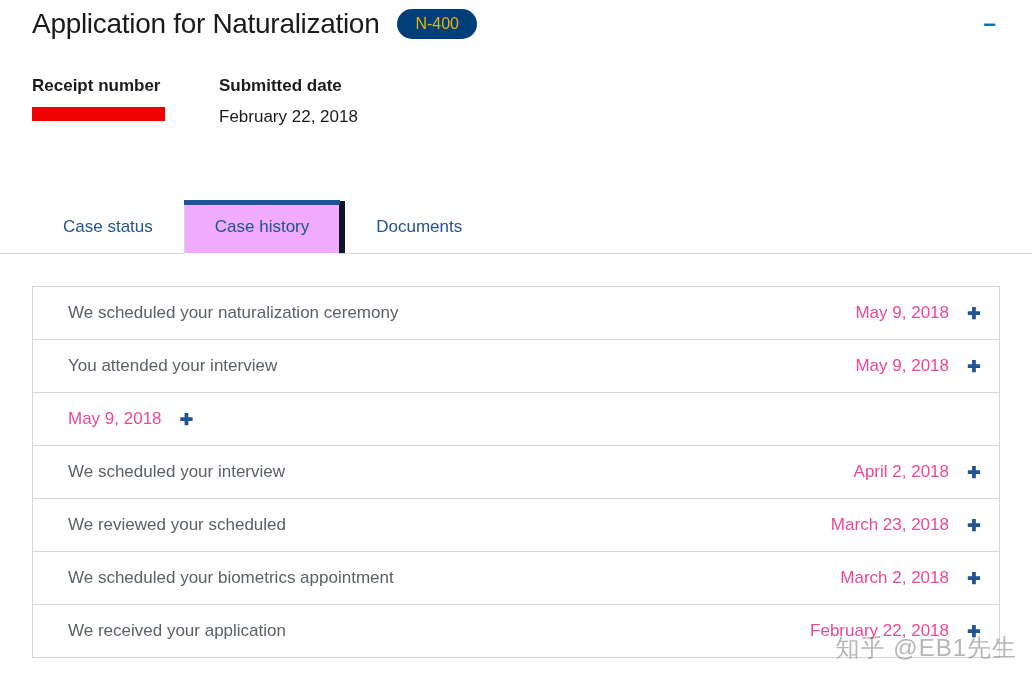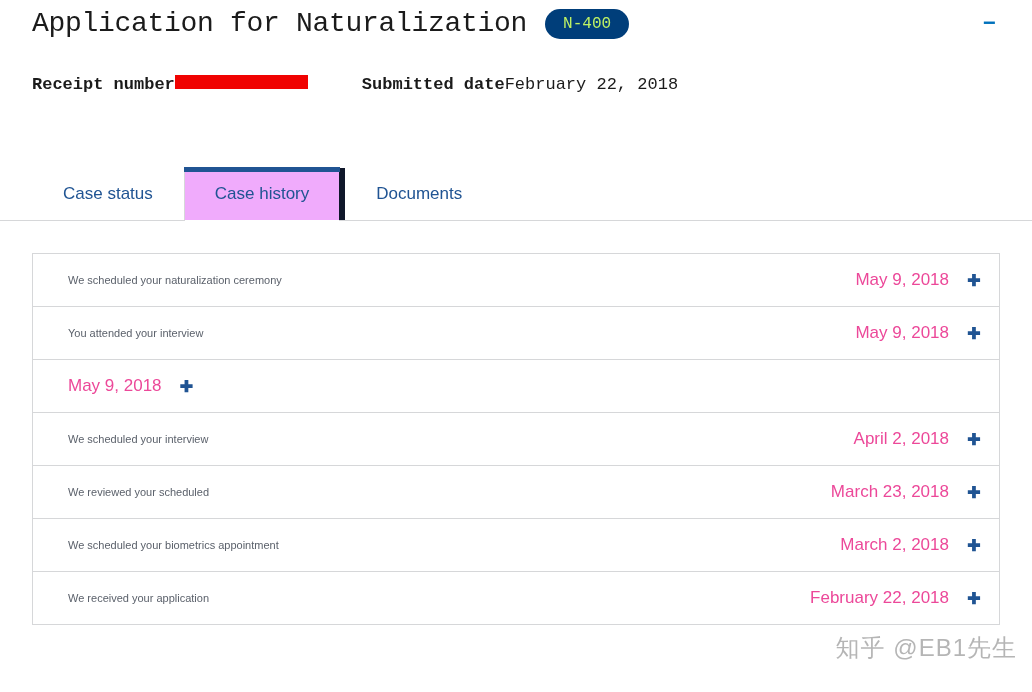--- a/index.html
+++ b/index.html
@@ -11,36 +11,35 @@
       font-family: -apple-system, BlinkMacSystemFont, "Segoe UI", Helvetica, Arial, sans-serif;
       background: #fff;
       width: 1032px;
       height: 692px;
       position: relative;
       overflow: hidden;
     }
     .header {
       padding: 8px 32px 0 32px;
       position: relative;
-      font-family: Liberation Mono, monospace;
     }
     .title-row {
       display: flex;
       align-items: center;
       gap: 18px;
     }
     .page-title {
       font-size: 28px;
       font-weight: 400;
       color: #1b1b1b;
       letter-spacing: -0.3px;
     }
     .form-badge {
       background: #003e7a;
-      color: #bef264;
+      color: #eab308;
       border-radius: 20px;
       padding: 6px 18px;
       font-size: 16px;
       font-weight: 400;
     }
     .collapse-icon {
       position: absolute;
       right: 36px;
       top: 14px;
       color: #0071bc;
@@ -49,22 +48,22 @@
       cursor: pointer;
       line-height: 1;
     }
     .meta-row {
       display: flex;
       gap: 54px;
       margin-top: 36px;
     }
     .meta-block {
       display: flex;
-      flex-direction: row;
-      gap: 0;
+      flex-direction: column;
+      gap: 11px;
     }
     .meta-label {
       font-size: 17px;
       font-weight: 600;
       color: #1b1b1b;
     }
     .meta-value {
       font-size: 17px;
       color: #1b1b1b;
       font-weight: 400;
@@ -124,21 +123,21 @@
       align-items: center;
       padding: 16px 18px 16px 35px;
       border-bottom: 1px solid #d6d7d9;
       cursor: pointer;
     }
     .history-item:last-child {
       border-bottom: none;
     }
     .history-title {
       flex: 1;
-      font-size: 11px;
+      font-size: 17px;
       color: #5b616b;
       font-weight: 400;
     }
     .history-date {
       font-size: 17px;
       color: #ec4899;
       margin-right: 18px;
     }
     .expand-icon {
       color: #205493;

